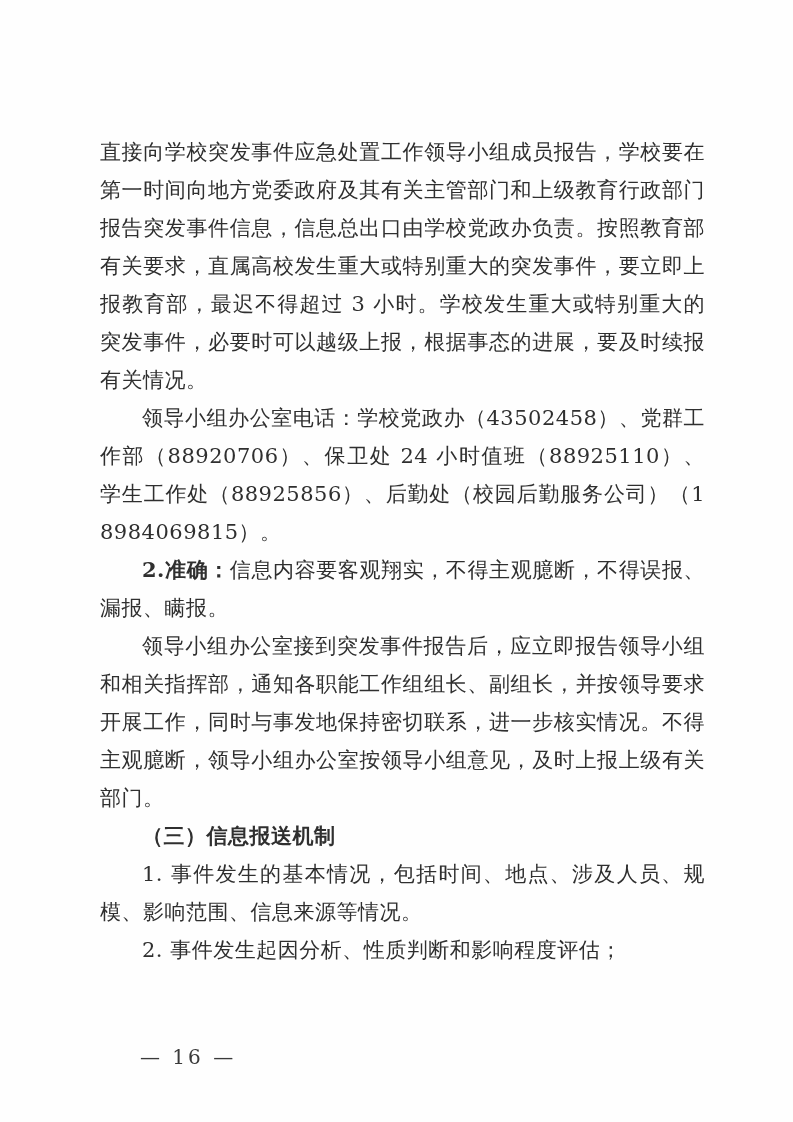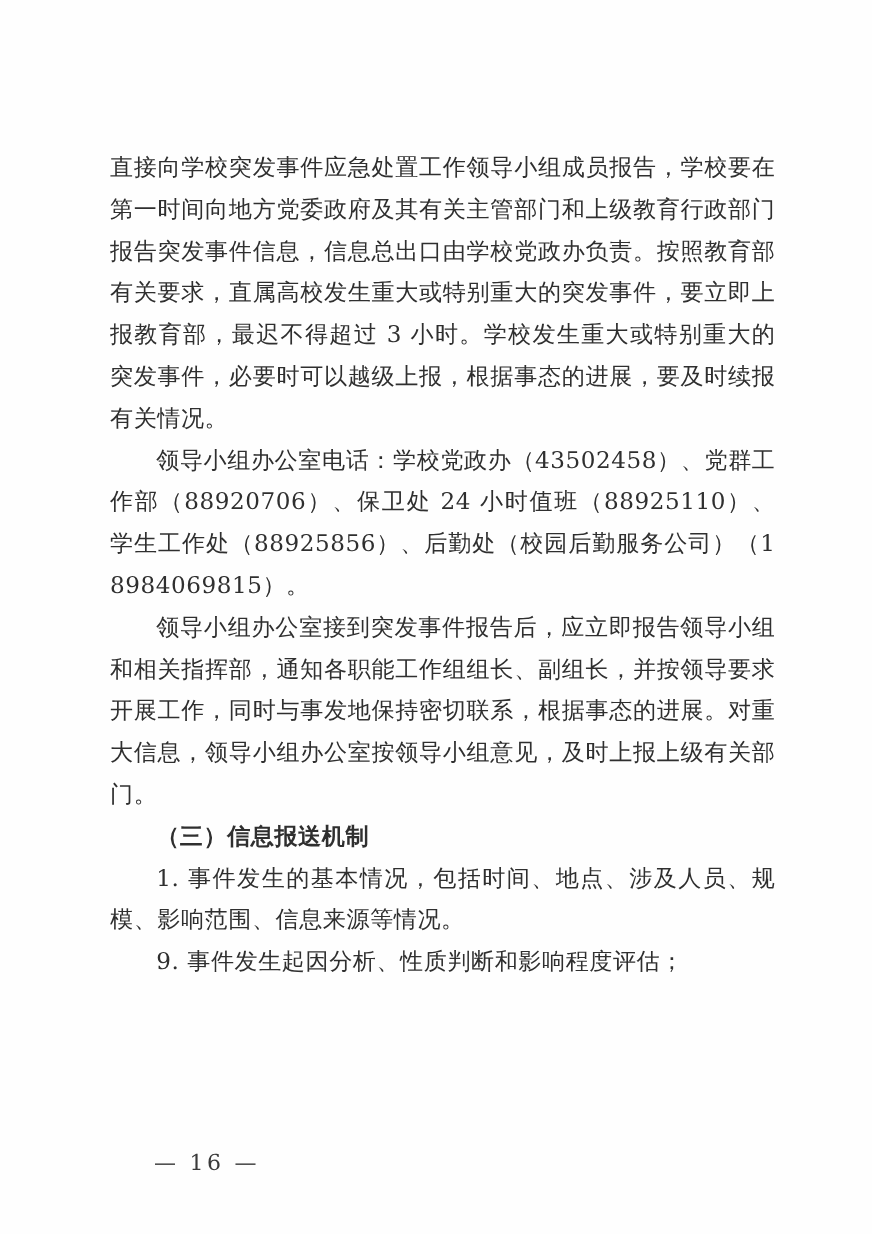--- a/index.html
+++ b/index.html
@@ -53,26 +53,27 @@
 </head>
 <body>
 
 <div class="page">
   <main class="content">
 
     <p class="para">直接向学校突发事件应急处置工作领导小组成员报告，学校要在第一时间向地方党委政府及其有关主管部门和上级教育行政部门报告突发事件信息，信息总出口由学校党政办负责。按照教育部有关要求，直属高校发生重大或特别重大的突发事件，要立即上报教育部，最迟不得超过 3 小时。学校发生重大或特别重大的突发事件，必要时可以越级上报，根据事态的进展，要及时续报有关情况。</p>
 
     <p class="para indent">领导小组办公室电话：学校党政办（43502458）、党群工作部（88920706）、保卫处 24 小时值班（88925110）、学生工作处（88925856）、后勤处（校园后勤服务公司）（18984069815）。</p>
 
+    <p class="para indent"><b class="lead">2.准确：</b><span>信息内容要客观翔实，不得主观臆断，不得误报、漏报、瞒报。</span></p>
 
 
-    <p class="para indent">领导小组办公室接到突发事件报告后，应立即报告领导小组和相关指挥部，通知各职能工作组组长、副组长，并按领导要求开展工作，同时与事发地保持密切联系，根据事态的进展。对重大信息，领导小组办公室按领导小组意见，及时上报上级有关部门。</p>
+    <p class="para indent">领导小组办公室接到突发事件报告后，应立即报告领导小组和相关指挥部，通知各职能工作组组长、副组长，并按领导要求开展工作，同时与事发地保持密切联系，进一步核实情况。不得主观臆断，领导小组办公室按领导小组意见，及时上报上级有关部门。</p>
 
     <p class="para indent heading">（三）信息报送机制</p>
 
     <p class="para indent">1. 事件发生的基本情况，包括时间、地点、涉及人员、规模、影响范围、信息来源等情况。</p>
 
-    <p class="para indent">9. 事件发生起因分析、性质判断和影响程度评估；</p>
+    <p class="para indent">2. 事件发生起因分析、性质判断和影响程度评估；</p>
 
   </main>
 
   <footer class="footer">— 16 —</footer>
 </div>
 
 </body></html>

